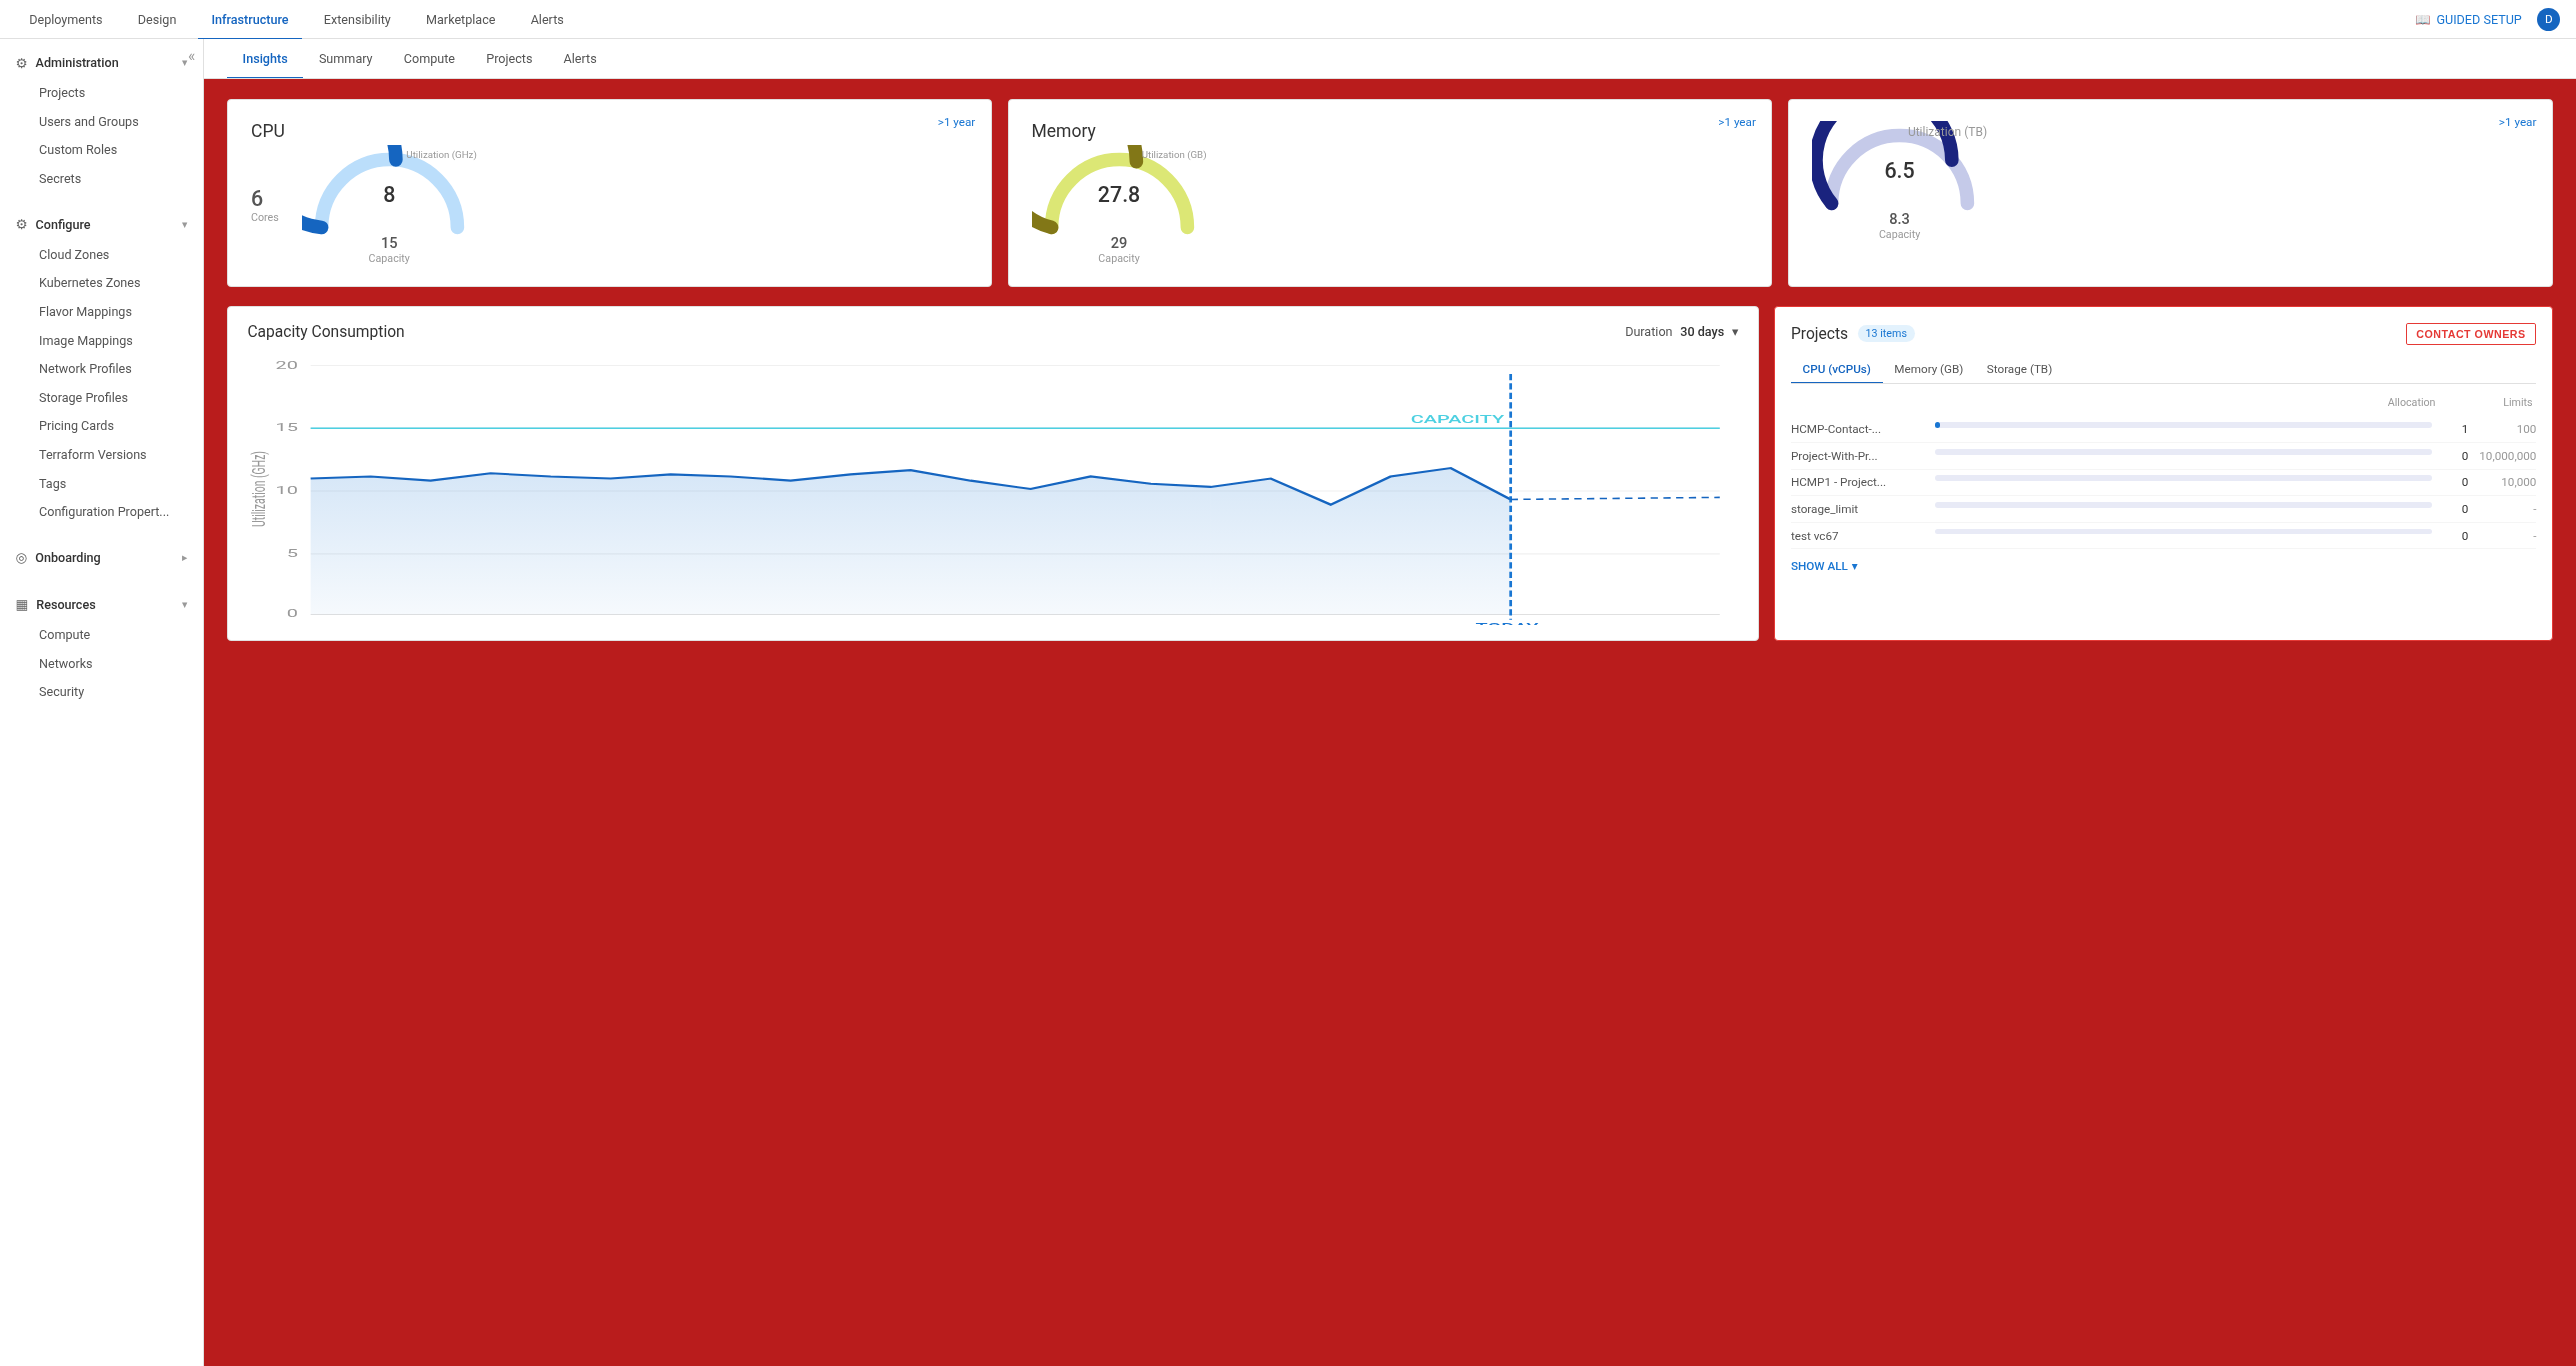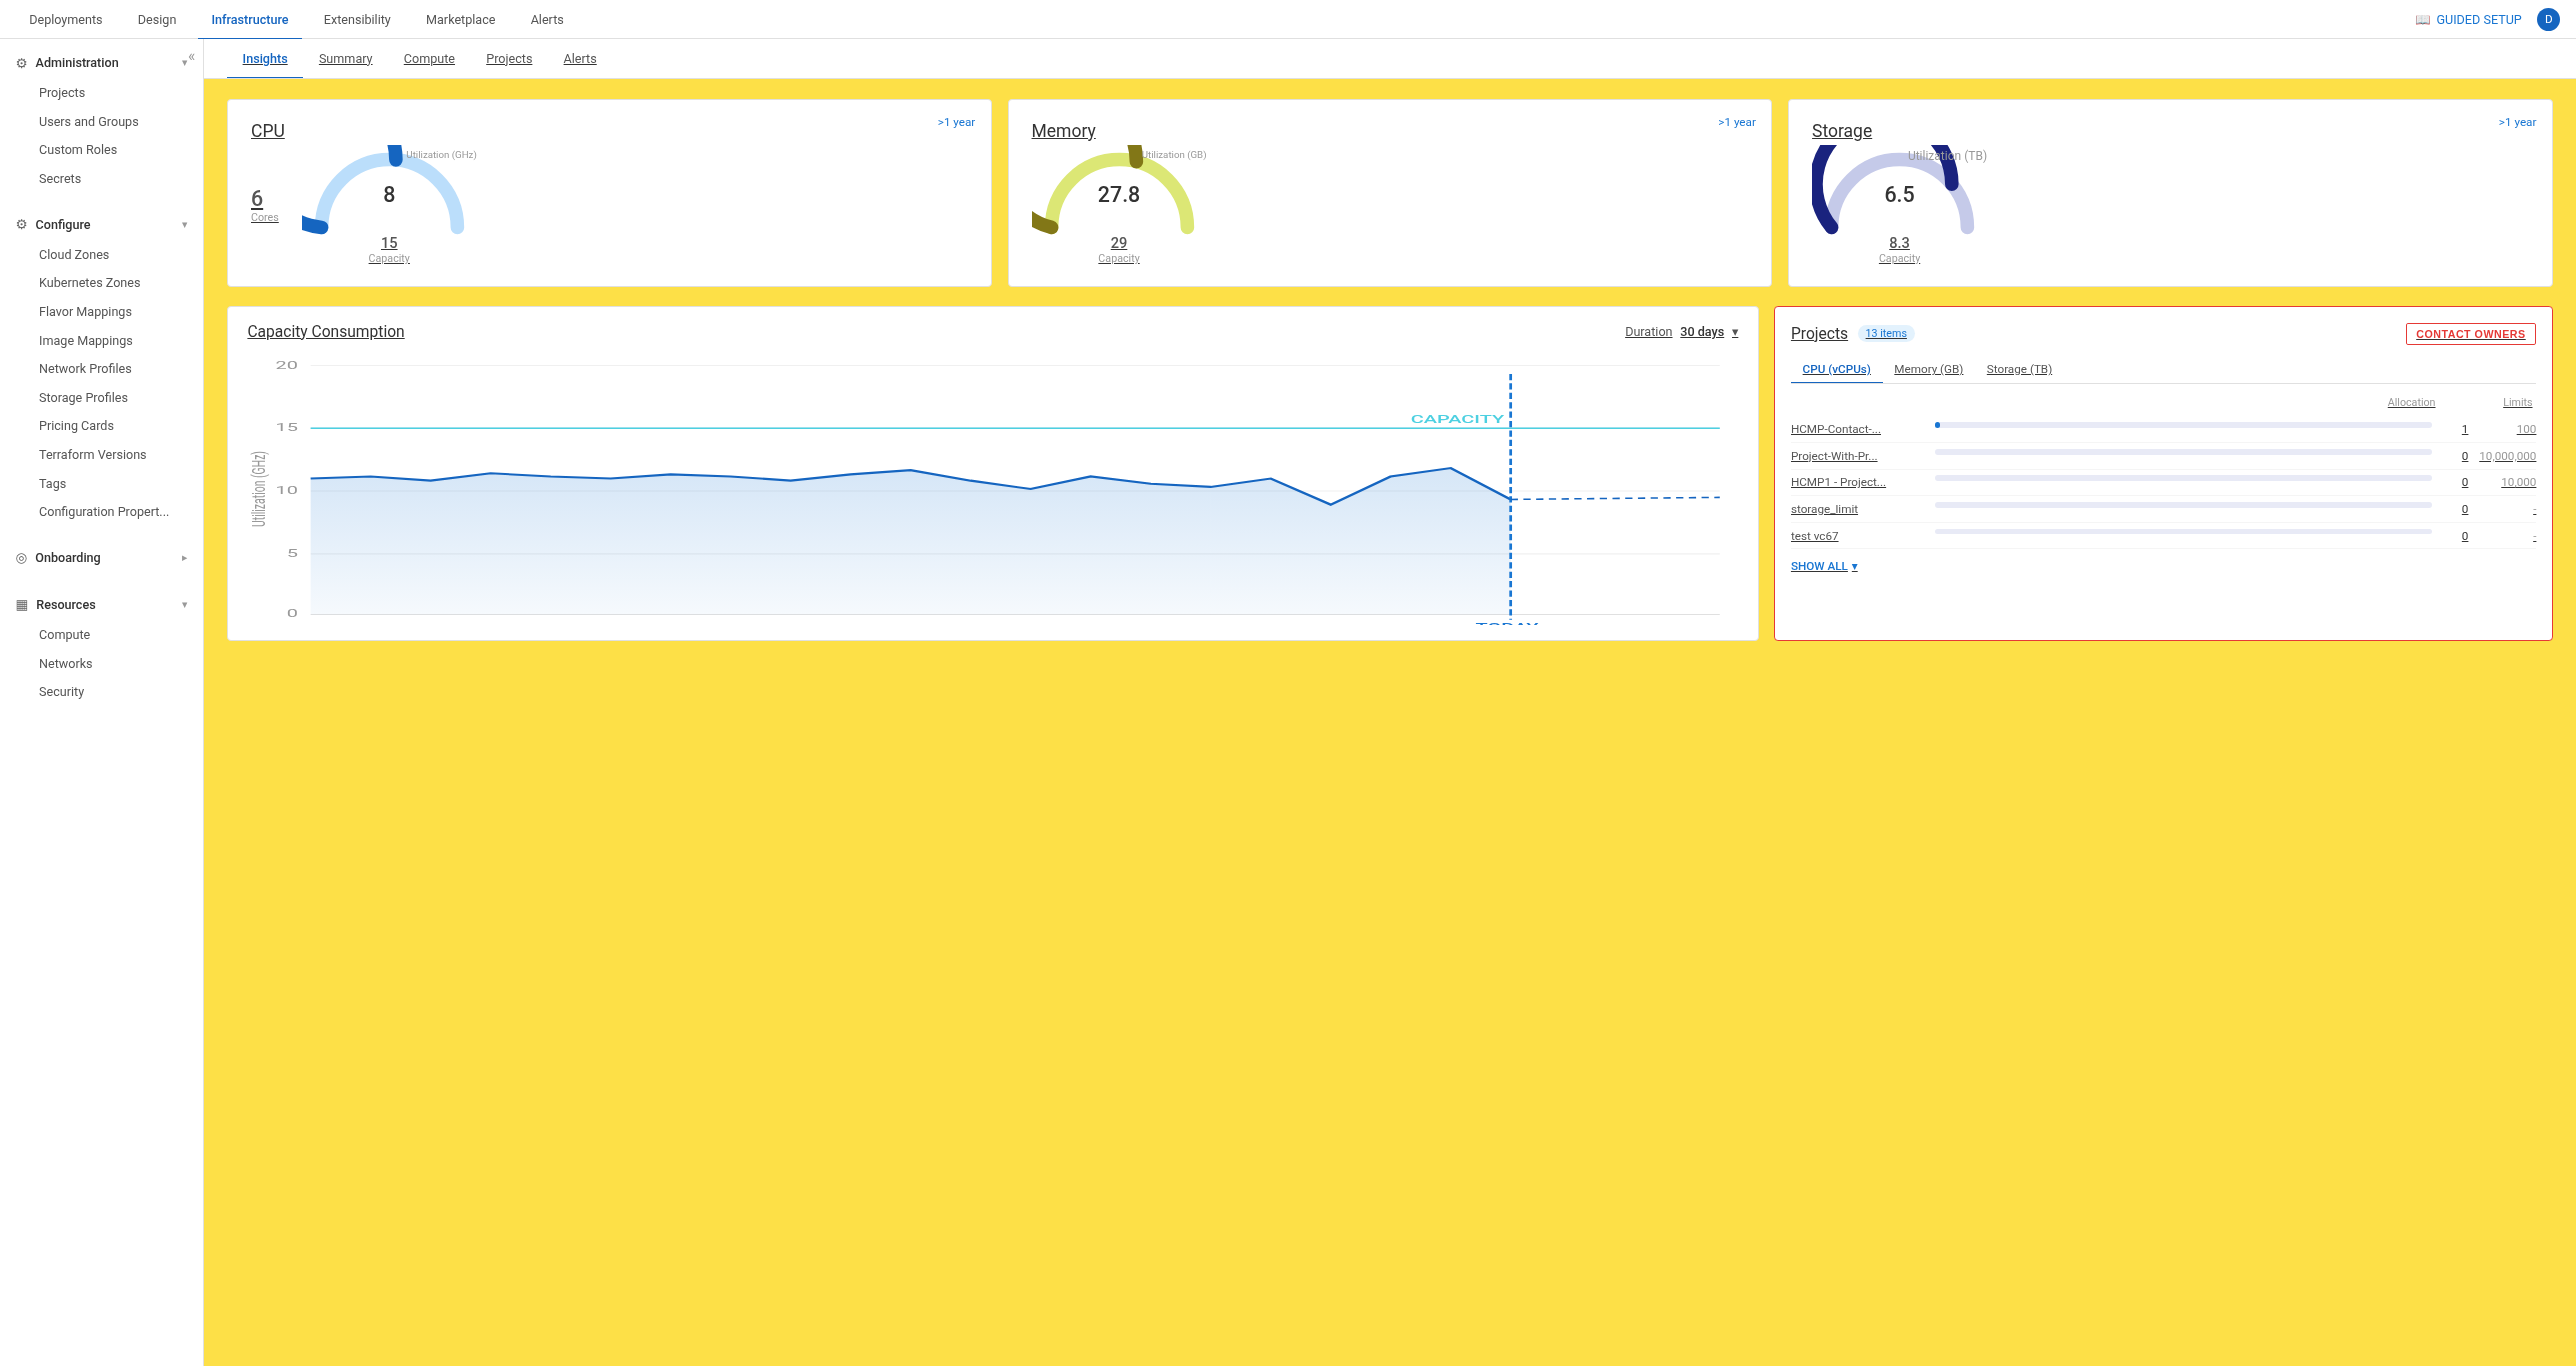--- a/index.html
+++ b/index.html
@@ -19,21 +19,21 @@
     
     .sidebar { width: 204px; background: #fff; border-right: 1px solid #e0e0e0; overflow-y: auto; flex-shrink: 0; position: relative; }
     .sidebar-collapse { position: absolute; top: 7.8px; right: 7.8px; cursor: pointer; color: #999; font-size: 15.6px; }
     .sidebar-section { padding: 7.8px 0; }
     .sidebar-section-header { display: flex; align-items: center; padding: 7.8px 15.6px; cursor: pointer; font-weight: 500; font-size: 12.6px; color: #333; }
     .sidebar-section-header .section-icon { margin-right: 7.8px; color: #666; font-size: 13.6px; }
     .sidebar-section-header .chevron { margin-left: auto; font-size: 10.7px; color: #999; }
     .sidebar-item { padding: 6.8px 15.6px 6.8px 39px; cursor: pointer; font-size: 12.6px; color: #555; }
 
     
-    .content { flex: 1; overflow-y: auto; background: #fde047; text-decoration: underline; }
+    .content { flex: 1; overflow-y: auto; background: #b91c1c; }
 
     
     .sub-tabs { background: #fff; border-bottom: 1px solid #e0e0e0; display: flex; padding: 0 23px; }
     .sub-tab { padding: 11.7px 15.6px; font-size: 12.6px; color: #555; cursor: pointer; border-bottom: 1.9px solid transparent; }
     .sub-tab.active { color: #1565c0; border-bottom: 1.9px solid #1565c0; font-weight: 500; }
 
     
     .insights-content { padding: 19.4px 23px; }
 
     
@@ -216,21 +216,20 @@
         </svg>
         <div style="position:absolute;top:37px;left:50%;transform:translateX(-50%);font-size:21.4px;font-weight:500;color:#333;">27.8</div>
         <div style="margin-top:-7.8px;text-align:center;">
           <div style="font-size:14.6px;font-weight:500;color:#555;">29</div>
           <div style="font-size:10.7px;color:#999;">Capacity</div>
         </div>
       </div>
     </div>
   </div>
           <div class="gauge-card">
-    <div class="gauge-card-title">Storage</div>
     <div class="gauge-card-period">&gt;1 year</div>
     <div class="gauge-container">
 
       <div class="gauge-svg-wrap" style="position:relative;">
         <div style="position:absolute;top:3.9px;right:0;font-size:12px;color:#999;">Utilization (TB)</div>
         <svg width="175" height="97" viewBox="0 0 180 100">
 
           <path d="M 20 85 A 70 70 0 0 1 160 85" fill="none" stroke="#c5cae9" stroke-width="14" stroke-linecap="round"></path>
 
           <path d="M 20 85 A 70 70 0 1 1 143.93592699430525 40.38032071759172" fill="none" stroke="#1a237e" stroke-width="14" stroke-linecap="round"></path>

